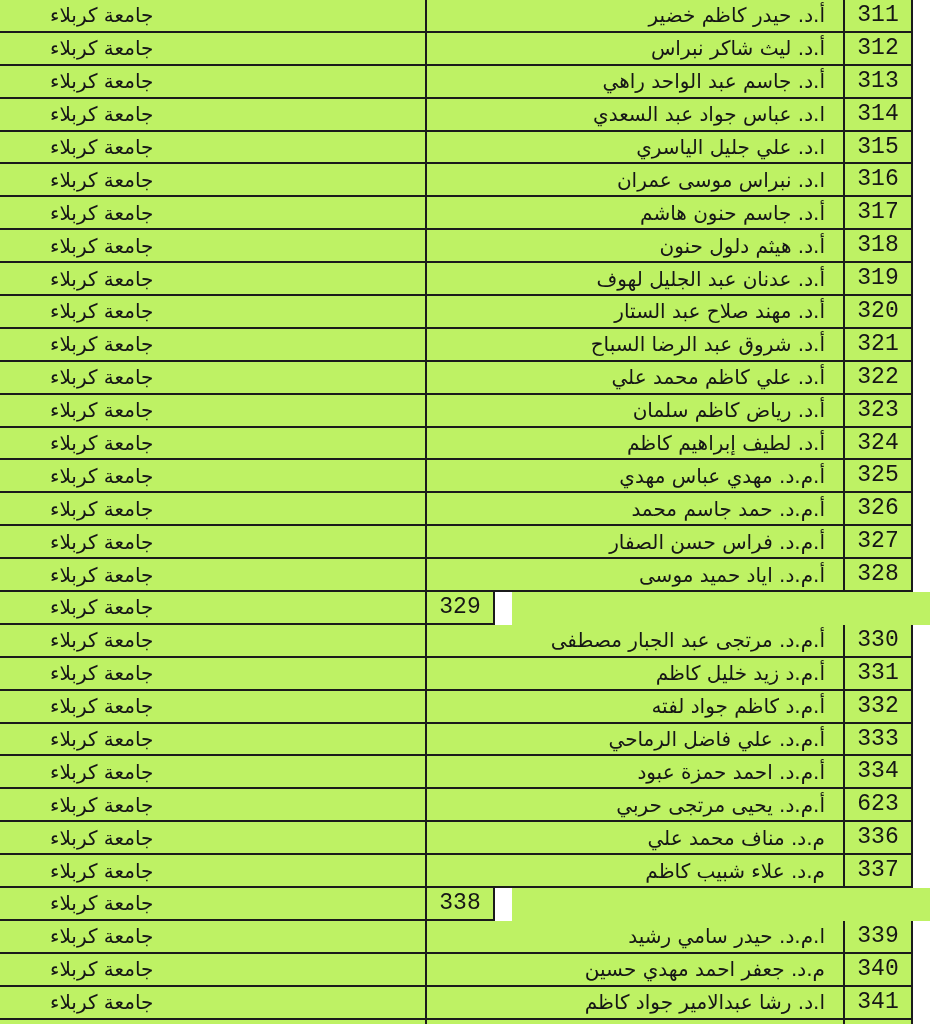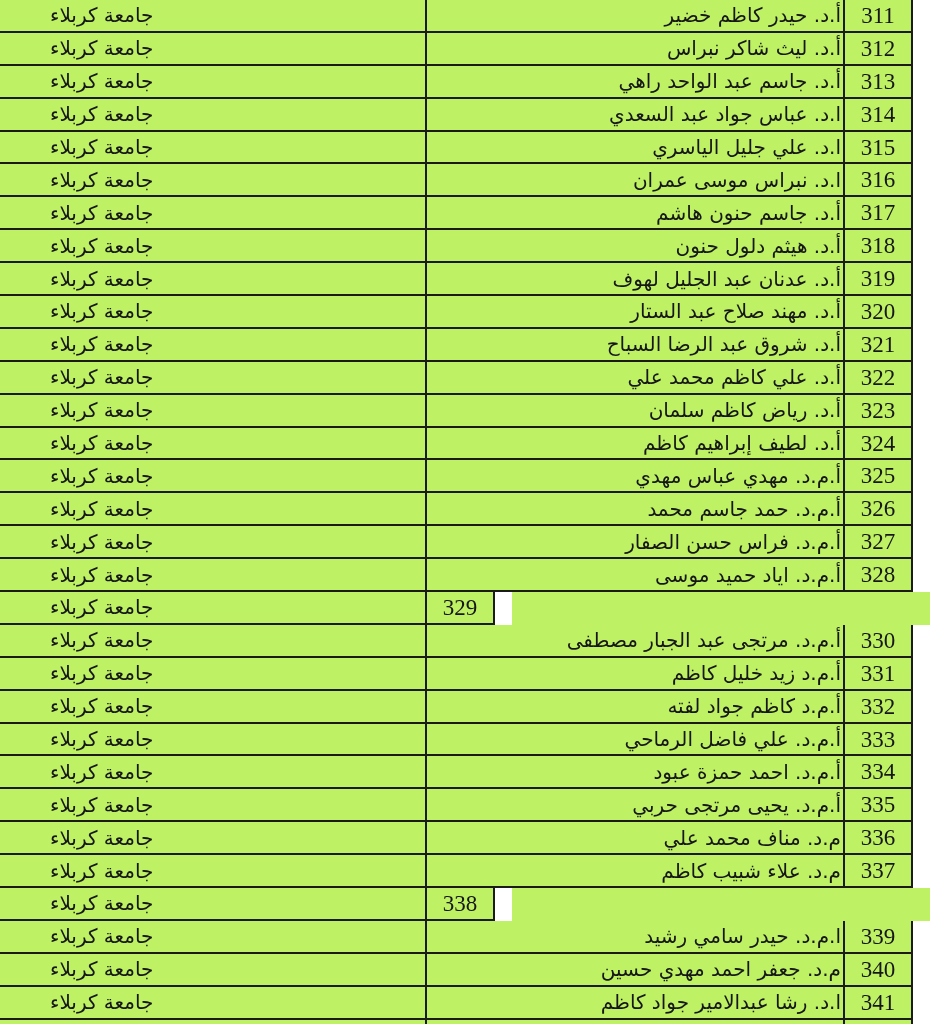--- a/index.html
+++ b/index.html
@@ -40,29 +40,29 @@
     border-right: 2px solid #1b1b1b;
     justify-content: flex-start;
     padding-left: 50px;
     font-size: 20px;
     line-height: 1;
   }
   .cell-name {
     width: 418px;
     border-right: 2px solid #1b1b1b;
     justify-content: flex-end;
-    padding-right: 2px;
+    padding-right: 18px;
     font-size: 20px;
     line-height: 1;
   }
   .cell-num {
     width: 68px;
     border-right: 2px solid #1b1b1b;
     justify-content: center;
-    font-family: Liberation Serif, serif;
+    font-family: Liberation Mono, monospace;
     font-size: 23px;
     line-height: 1;
     direction: ltr;
   }
   .cell-spacer {
     width: 17px;
     box-sizing: border-box;
     background: #ffffff;
   }
 </style>
@@ -308,21 +308,21 @@
         <div class="cell cell-num">334</div>
         <div class="cell-spacer"></div>
       </div>
       <div class="row">
         <div class="cell cell-univ">
           <span dir="rtl">جامعة كربلاء</span>
         </div>
         <div class="cell cell-name">
           <span dir="rtl">أ.م.د. يحيى مرتجى حربي</span>
         </div>
-        <div class="cell cell-num">335</div>
+        <div class="cell cell-num">623</div>
         <div class="cell-spacer"></div>
       </div>
       <div class="row">
         <div class="cell cell-univ">
           <span dir="rtl">جامعة كربلاء</span>
         </div>
         <div class="cell cell-name">
           <span dir="rtl">م.د. مناف محمد علي</span>
         </div>
         <div class="cell cell-num">336</div>

